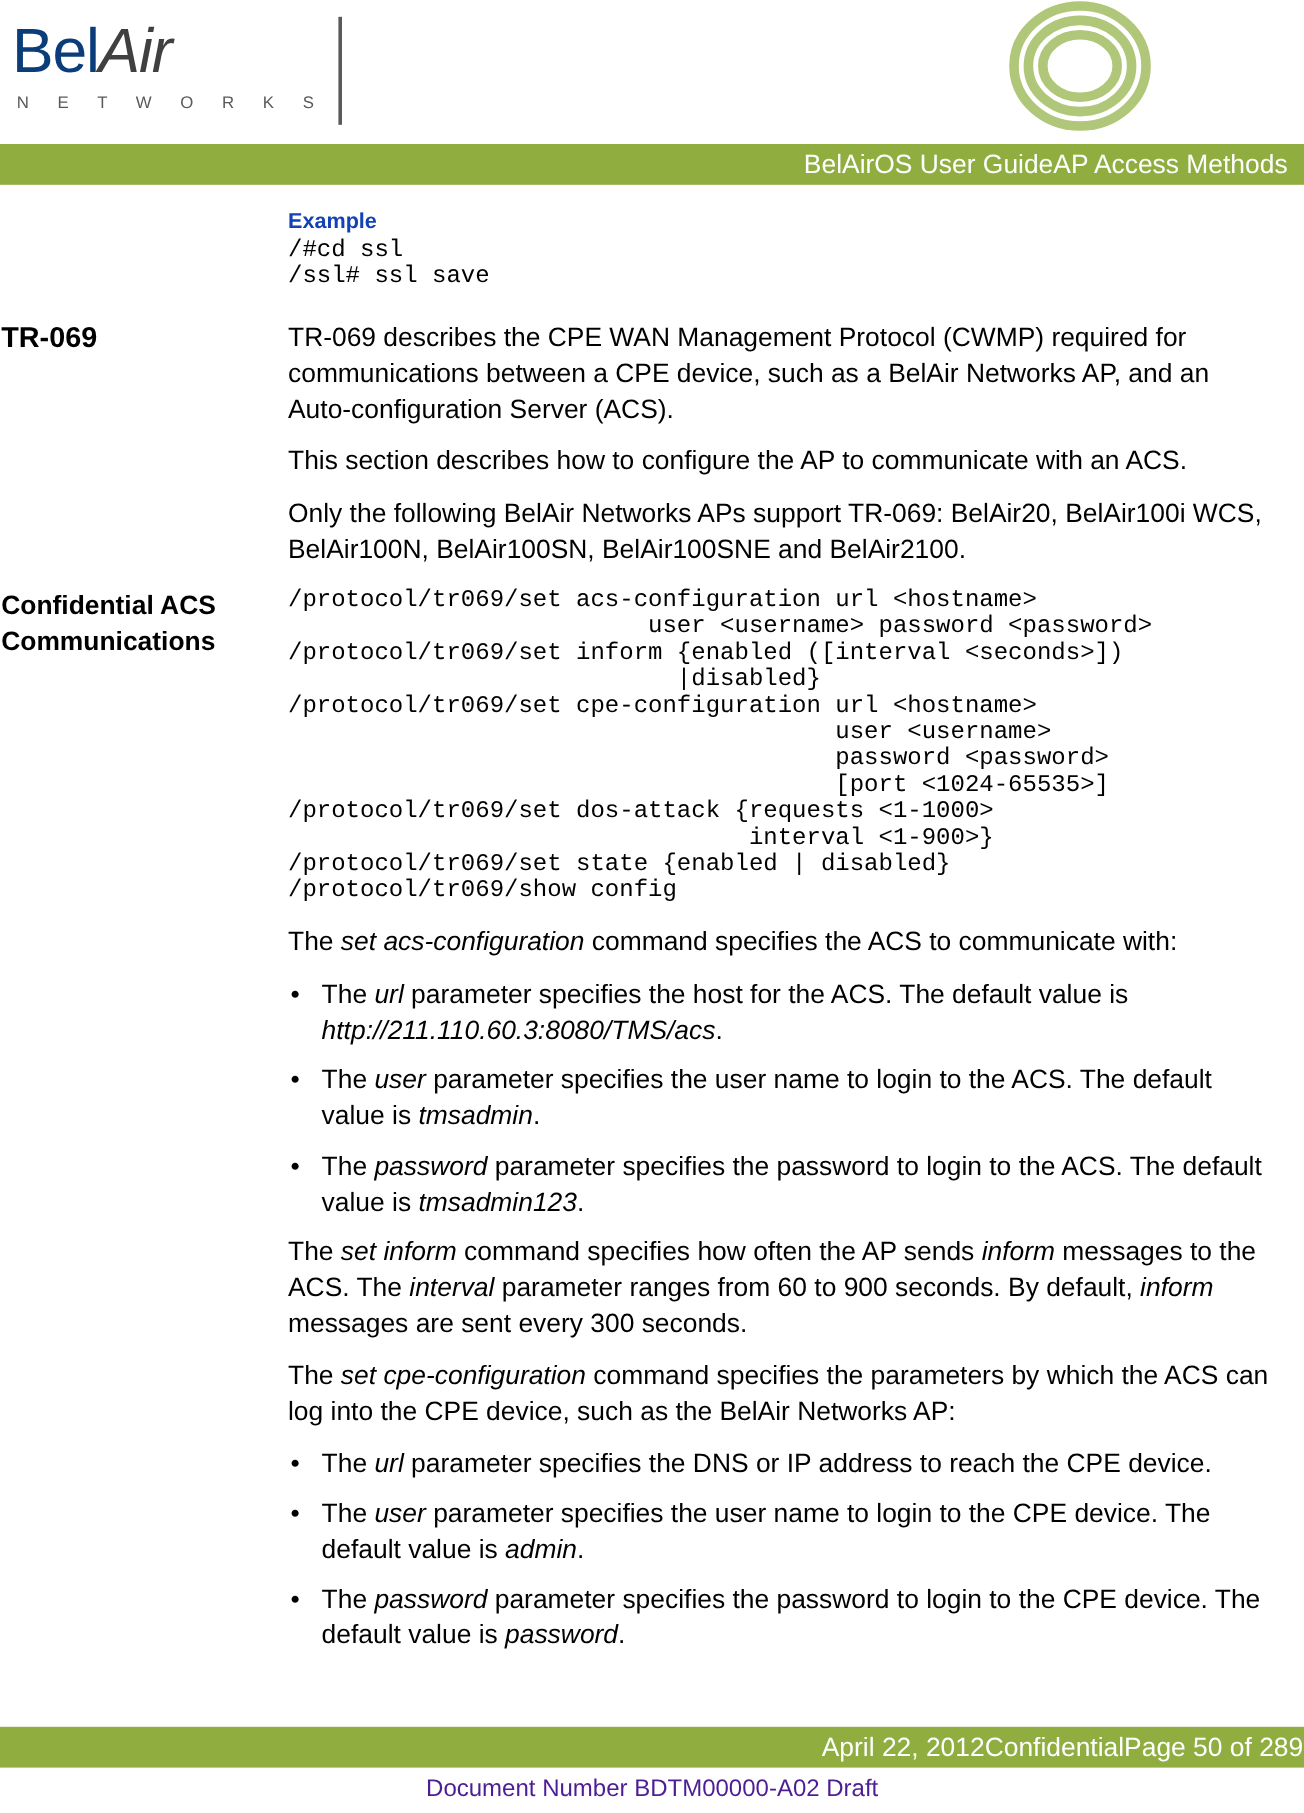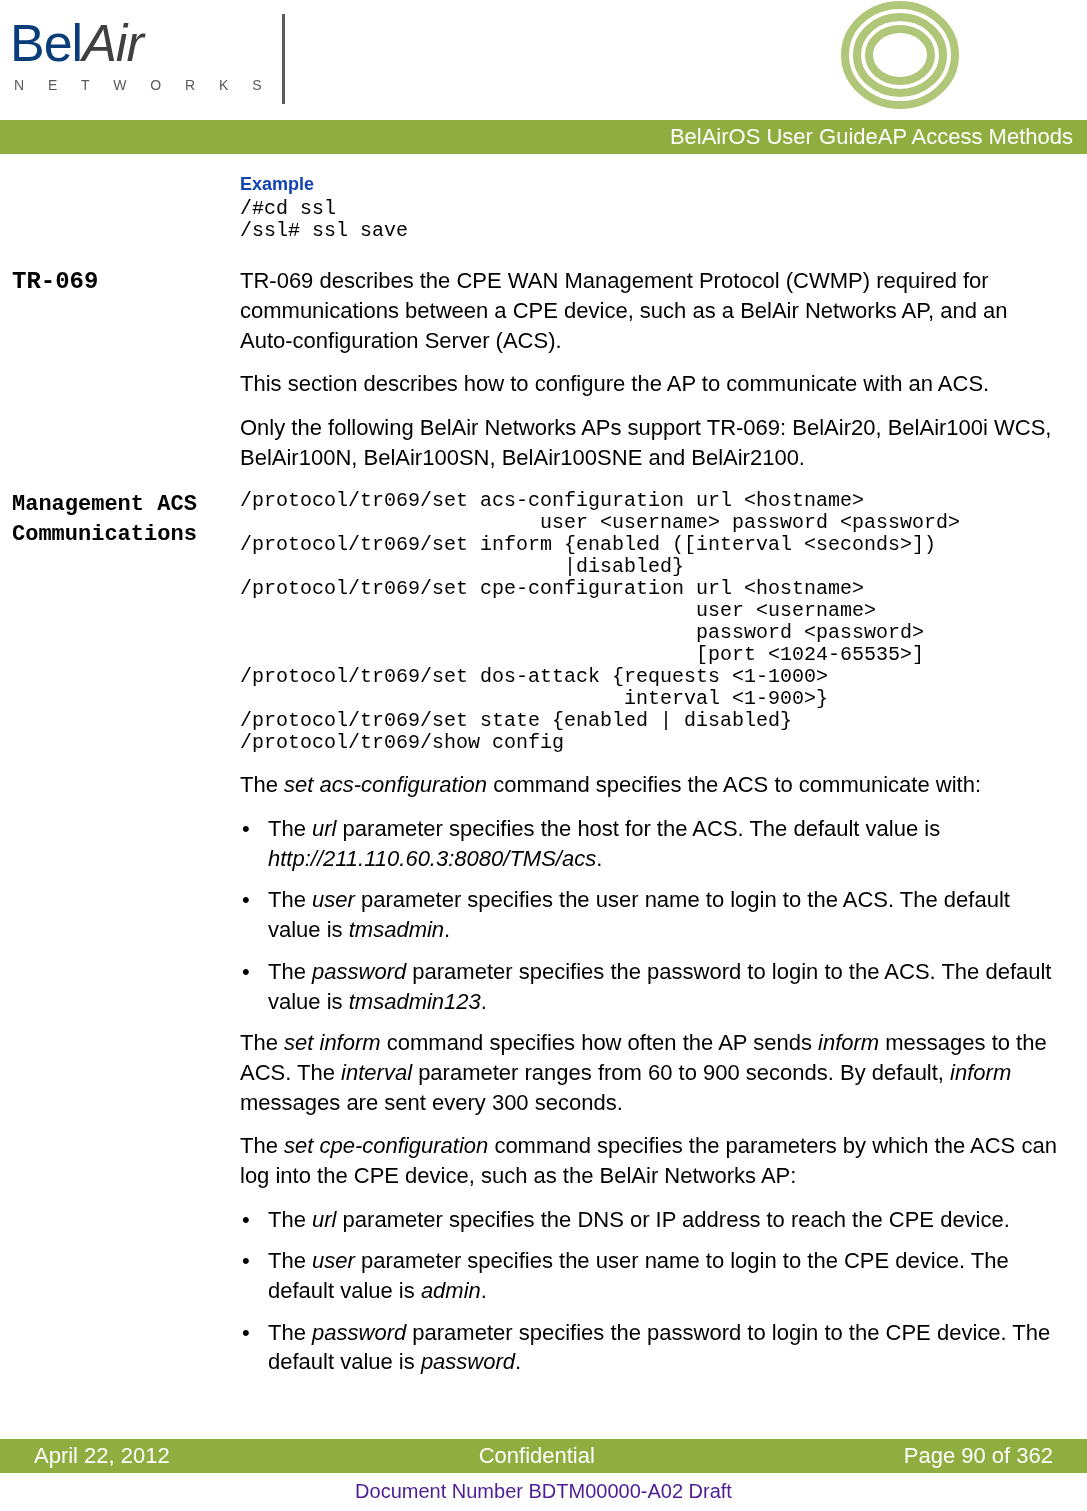--- a/index.html
+++ b/index.html
@@ -45,25 +45,24 @@
     font-size: 22px;
     margin-top: 0;
   }
   .content {
     padding: 18px 18px 0 0;
   }
   .row { display: flex; margin-bottom: 0; }
   .side {
     width: 240px;
     flex: 0 0 240px;
-    padding-left: 12px;
+    padding-left: 1px;
     padding-right: 12px;
     font-weight: 600;
     font-size: 24px;
-    font-family: Liberation Mono, monospace;
   }
   .main { flex: 1; padding-right: 4px; }
   .example-label { color: #1242b4; font-weight: 600; font-size: 18px; margin-bottom: 2px; }
   pre.code {
     font-family: "Courier New", monospace;
     font-size: 20px;
     white-space: pre;
     line-height: 1.1;
     margin-bottom: 16px;
   }
@@ -75,23 +74,23 @@
   .ital { font-style: italic; }
   .footer-bar {
     position: absolute;
     left: 0;
     right: 0;
     bottom: 38px;
     background: #8fae3f;
     color: #fff;
     height: 34px;
     display: flex;
-    justify-content: space-between;
+    justify-content: flex-end;
     align-items: center;
-    padding: 0 34px;
+    padding: 0 1px;
     font-size: 22px;
   }
   .doc-num {
     position: absolute;
     left: 0;
     right: 0;
     bottom: 6px;
     text-align: center;
     font-size: 20px;
     color: #4c1d95;
@@ -136,21 +135,21 @@
   <div class="row" style="margin-top:8px;">
     <div class="side">TR-069</div>
     <div class="main">
       <p class="para">TR-069 describes the CPE WAN Management Protocol (CWMP) required for communications between a CPE device, such as a BelAir Networks AP, and an Auto-configuration Server (ACS).</p>
       <p class="para">This section describes how to configure the AP to communicate with an ACS.</p>
       <p class="para">Only the following BelAir Networks APs support TR-069: BelAir20, BelAir100i WCS, BelAir100N, BelAir100SN, BelAir100SNE and BelAir2100.</p>
     </div>
   </div>
 
   <div class="row" style="margin-top:4px;">
-    <div class="side" style="font-size:22px;">Management ACS Communications</div>
+    <div class="side" style="font-size:22px;">Confidential ACS Communications</div>
     <div class="main">
       <pre class="code">/protocol/tr069/set acs-configuration url &lt;hostname&gt;
                          user &lt;username&gt; password &lt;password&gt;
 /protocol/tr069/set inform {enabled ([interval &lt;seconds&gt;])
                            |disabled}
 /protocol/tr069/set cpe-configuration url &lt;hostname&gt;
                                       user &lt;username&gt;
                                       password &lt;password&gt;
                                       [port &lt;1024-65535&gt;]
 /protocol/tr069/set dos-attack {requests &lt;1-1000&gt;
@@ -213,15 +212,15 @@
       </ul>
 
     </div>
   </div>
 
 </div>
 
 <div class="footer-bar">
   <span>April 22, 2012</span>
   <span>Confidential</span>
-  <span>Page 90 of 362</span>
+  <span>Page 50 of 289</span>
 </div>
 <div class="doc-num">Document Number BDTM00000-A02 Draft</div>
 
 </body></html>

